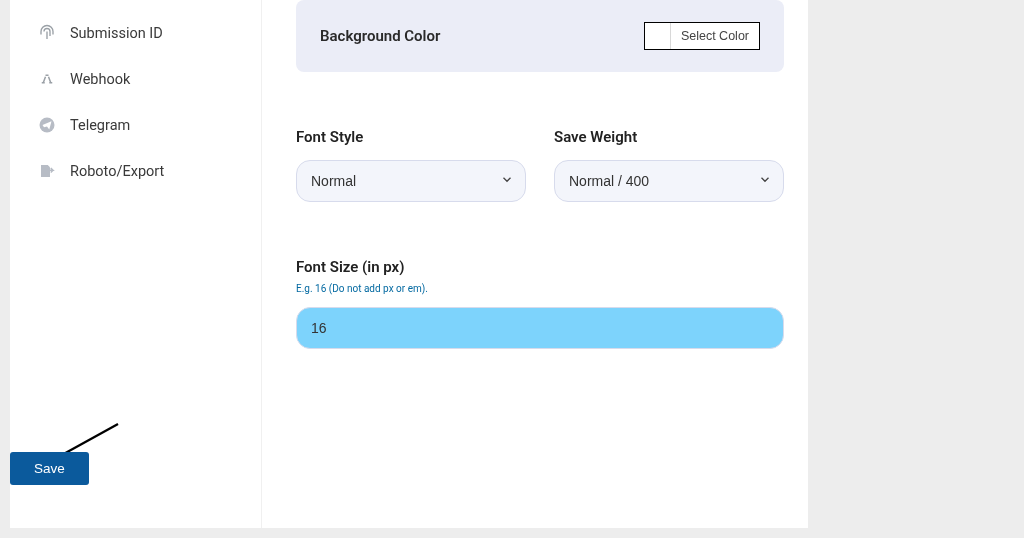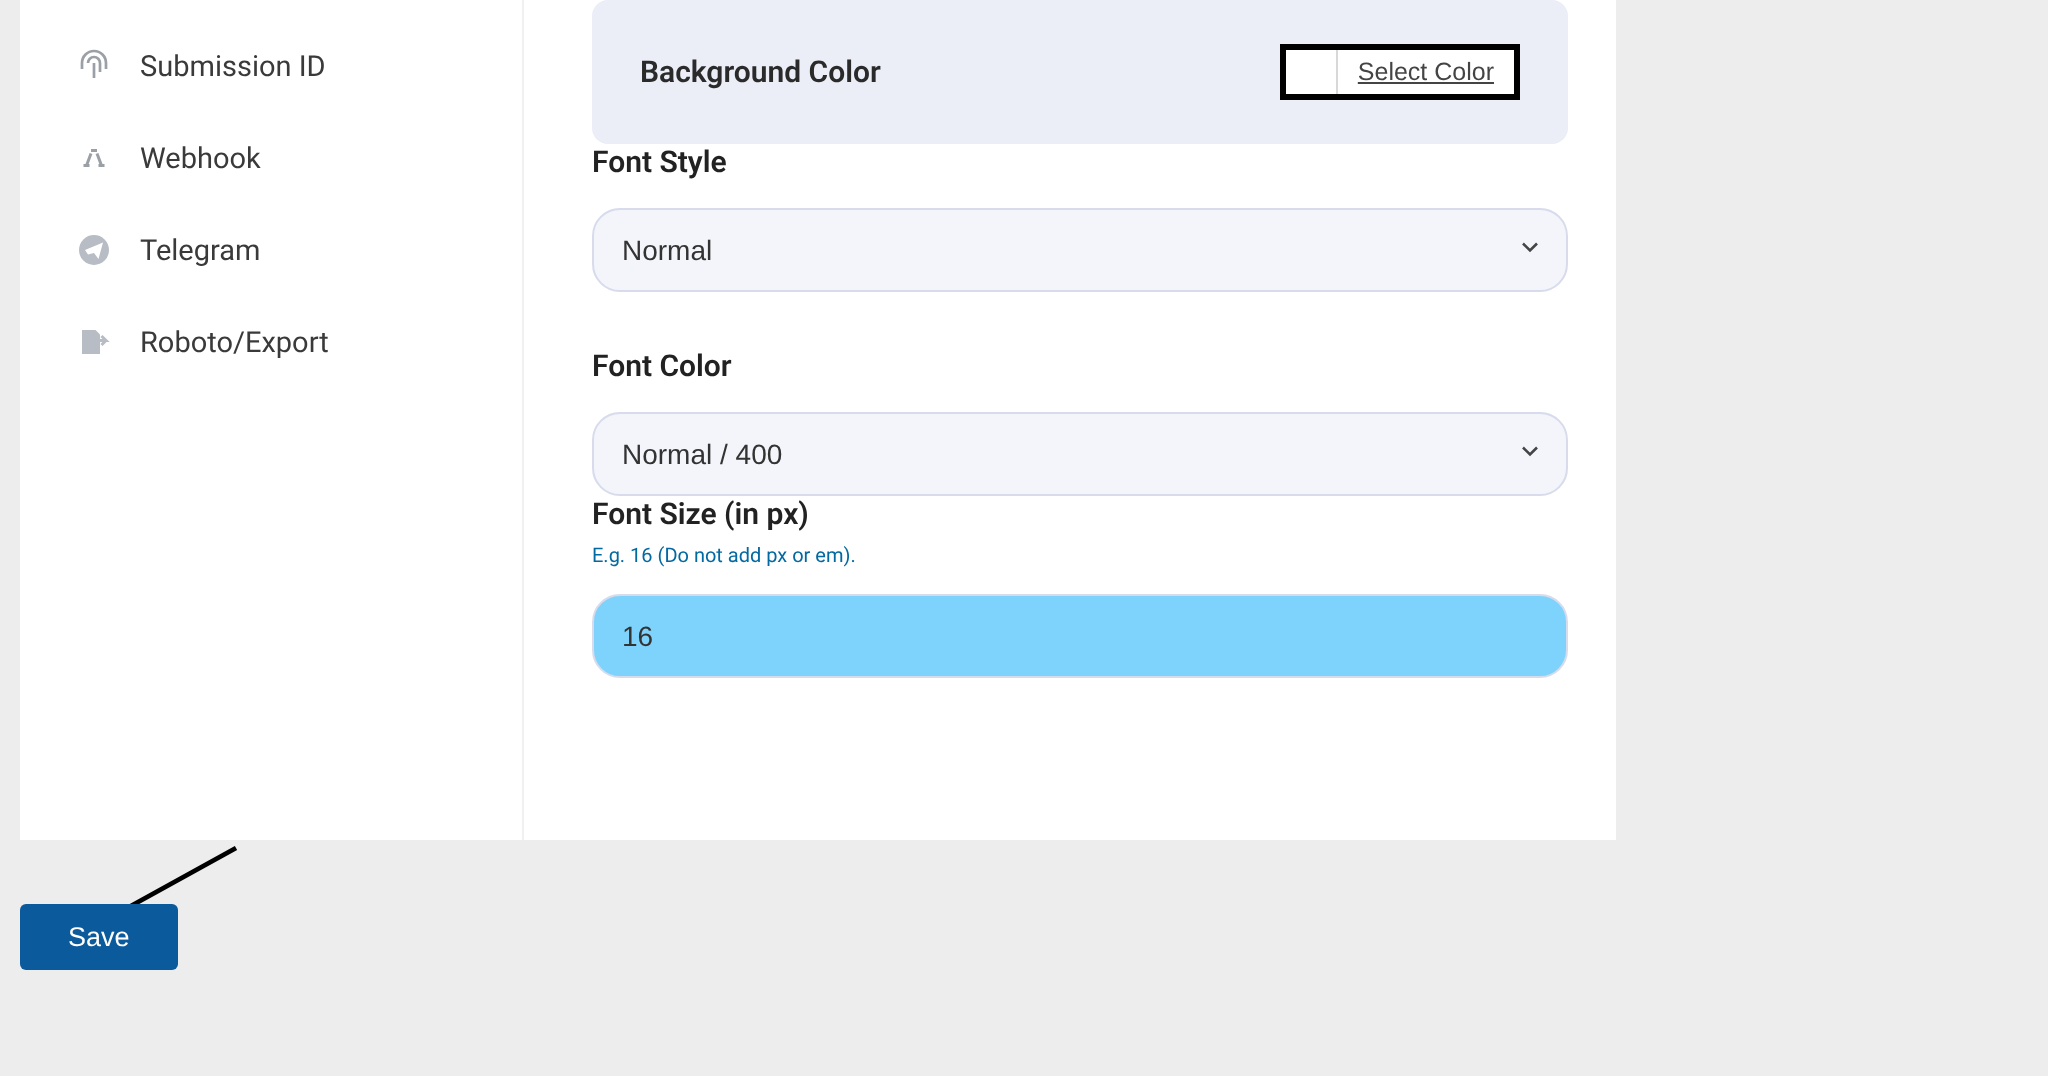--- a/index.html
+++ b/index.html
@@ -9,21 +9,21 @@
       width: 1024px;
       height: 538px;
       overflow: hidden;
       position: relative;
     }
     .main-card {
       position: absolute;
       left: 10px;
       top: 0;
       width: 798px;
-      height: 420px;
+      height: 528px;
       background: #fff;
       display: flex;
     }
     .sidebar {
       width: 252px;
       padding-top: 10px;
       border-right: 1px solid #f0f0f0;
     }
     .sidebar-item {
       display: flex;
@@ -56,40 +56,39 @@
       justify-content: space-between;
     }
     .panel-title {
       font-weight: 600;
       font-size: 15px;
       color: #2a2a2a;
     }
     .color-picker-btn {
       display: flex;
       align-items: center;
-      border: 3px solid #000000;
+      border: 1px solid #000000;
       background: #fff;
       padding: 0;
       height: 28px;
       cursor: pointer;
       font-size: 12.5px;
       color: #444;
-      text-decoration: underline;
     }
     .swatch {
       width: 26px;
       height: 100%;
       border-right: 1px solid #d8d8d8;
       background: #fff;
     }
     .color-picker-btn span:last-child { padding: 0 10px; }
     .fields-row {
       display: flex;
       gap: 28px;
-      flex-direction: column;
+      margin-top: 56px;
     }
     .field {
       flex: 1;
     }
     .field-label {
       font-weight: 600;
       font-size: 15px;
       color: #222;
       margin-bottom: 6px;
     }
@@ -207,21 +206,21 @@
         <div class="select-wrap">
           <input class="select-box" readonly="" value="Normal" style="">
           <span class="chevron">
             <svg viewBox="0 0 24 24" fill="none" stroke="currentColor" stroke-width="2.2">
                 <path d="M6 9l6 6 6-6"></path>
               </svg>
           </span>
         </div>
       </div>
       <div class="field">
-        <div class="field-label">Font Color</div>
+        <div class="field-label">Save Weight</div>
         <div class="select-wrap">
           <input class="select-box" readonly="" value="Normal / 400" style="">
           <span class="chevron">
             <svg viewBox="0 0 24 24" fill="none" stroke="currentColor" stroke-width="2.2">
                 <path d="M6 9l6 6 6-6"></path>
               </svg>
           </span>
         </div>
       </div>
     </div>

